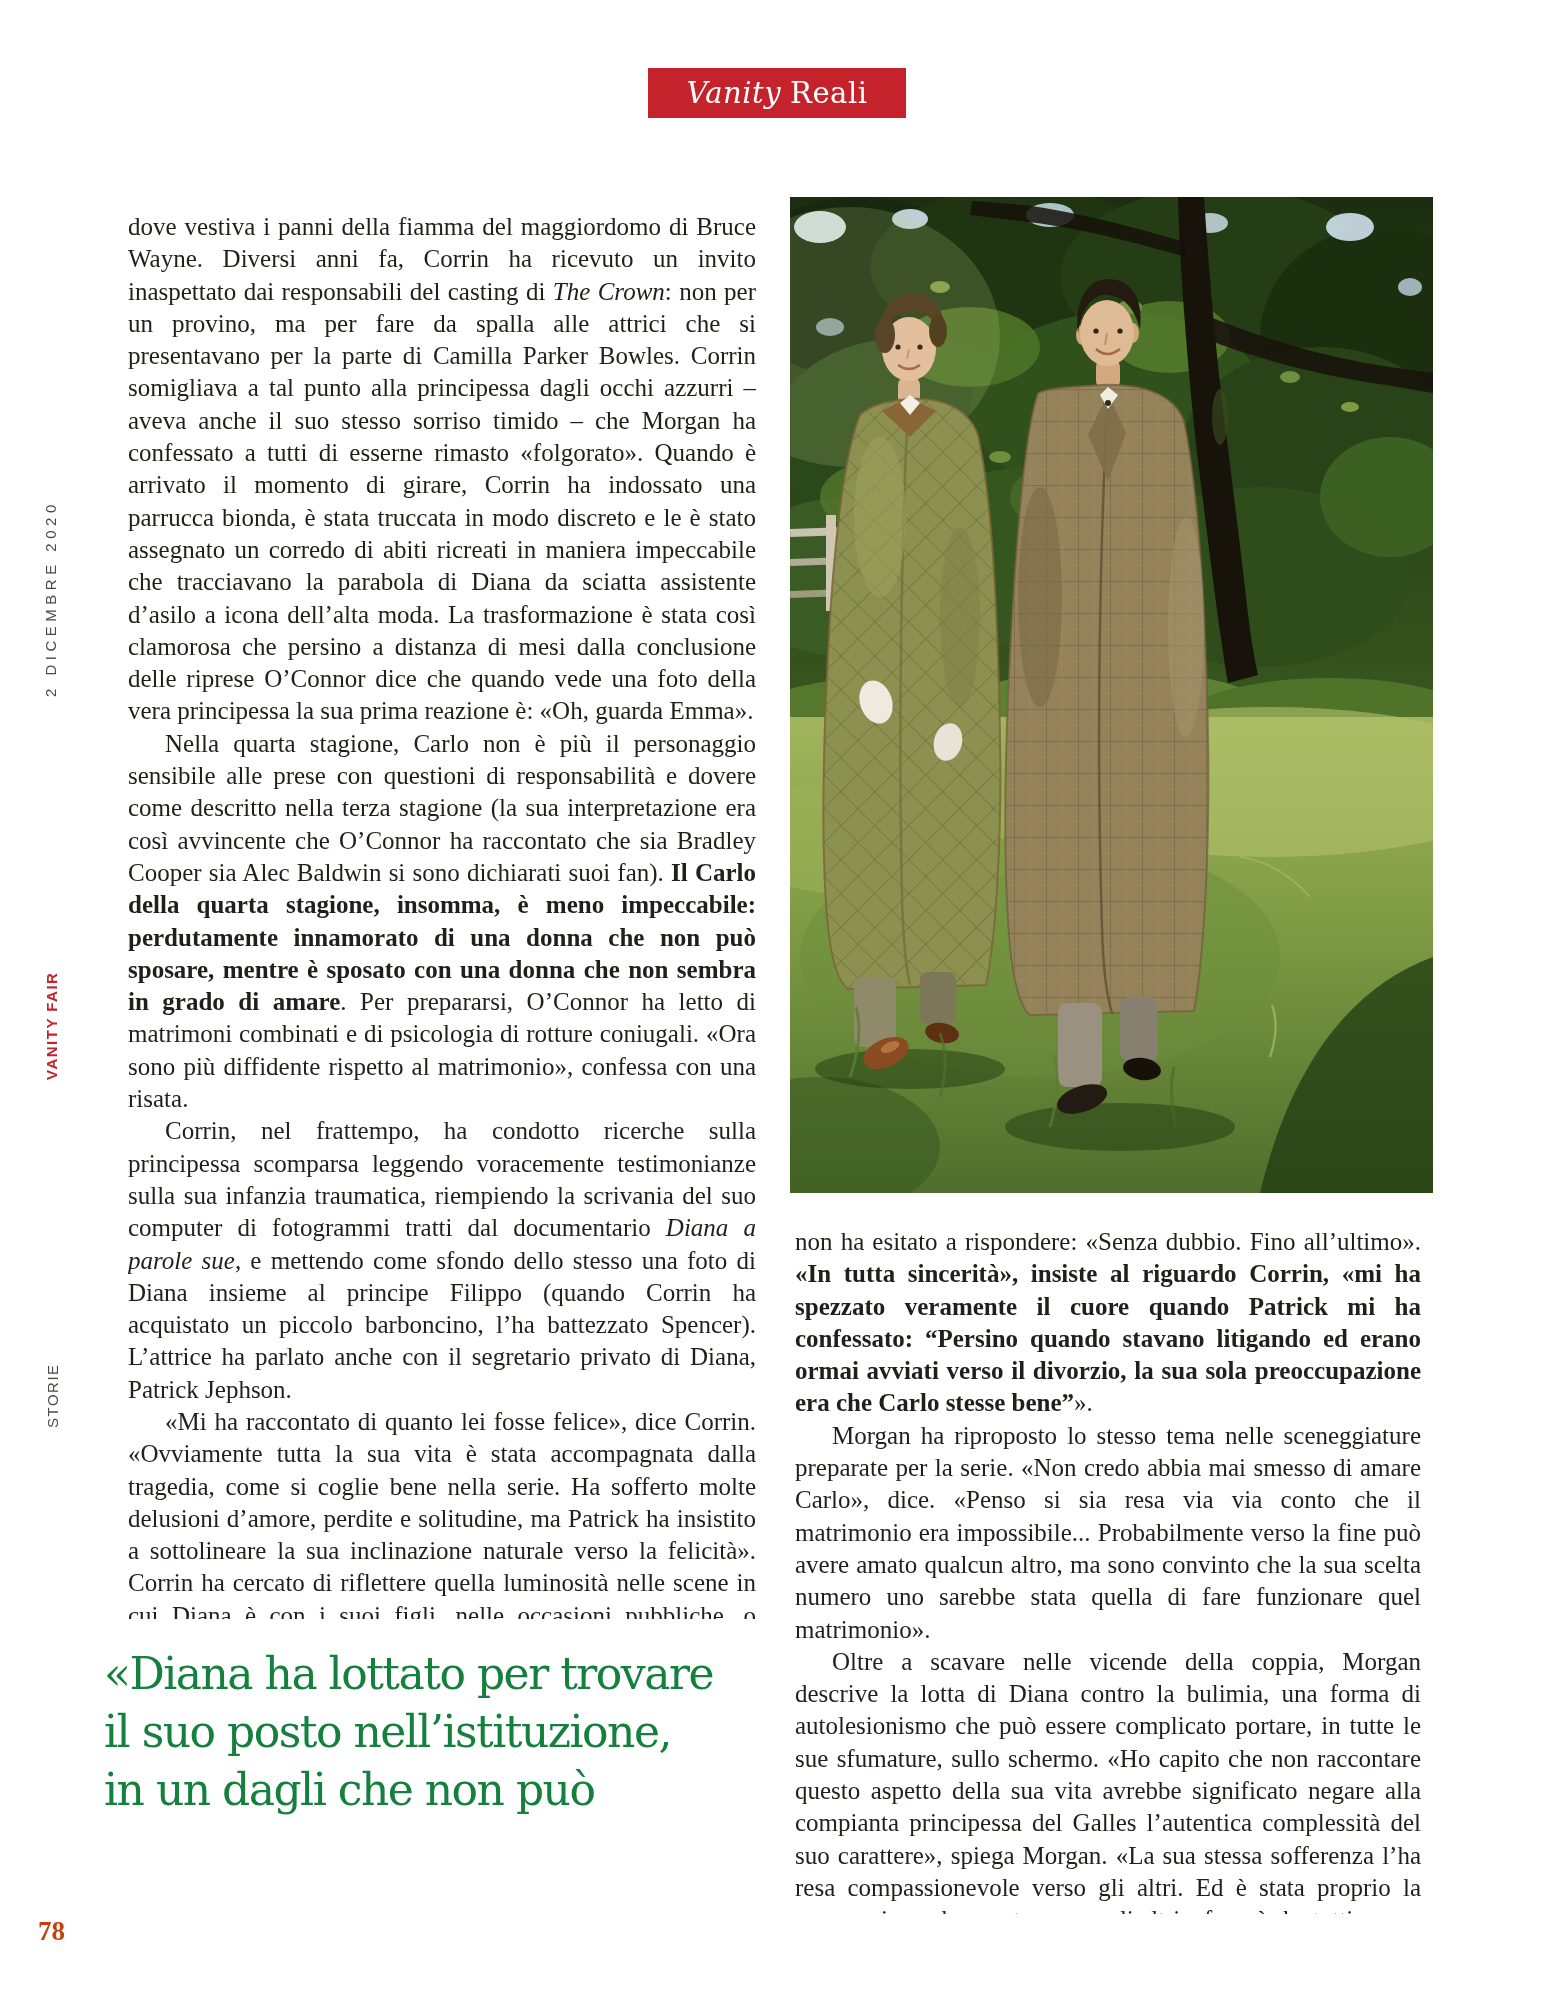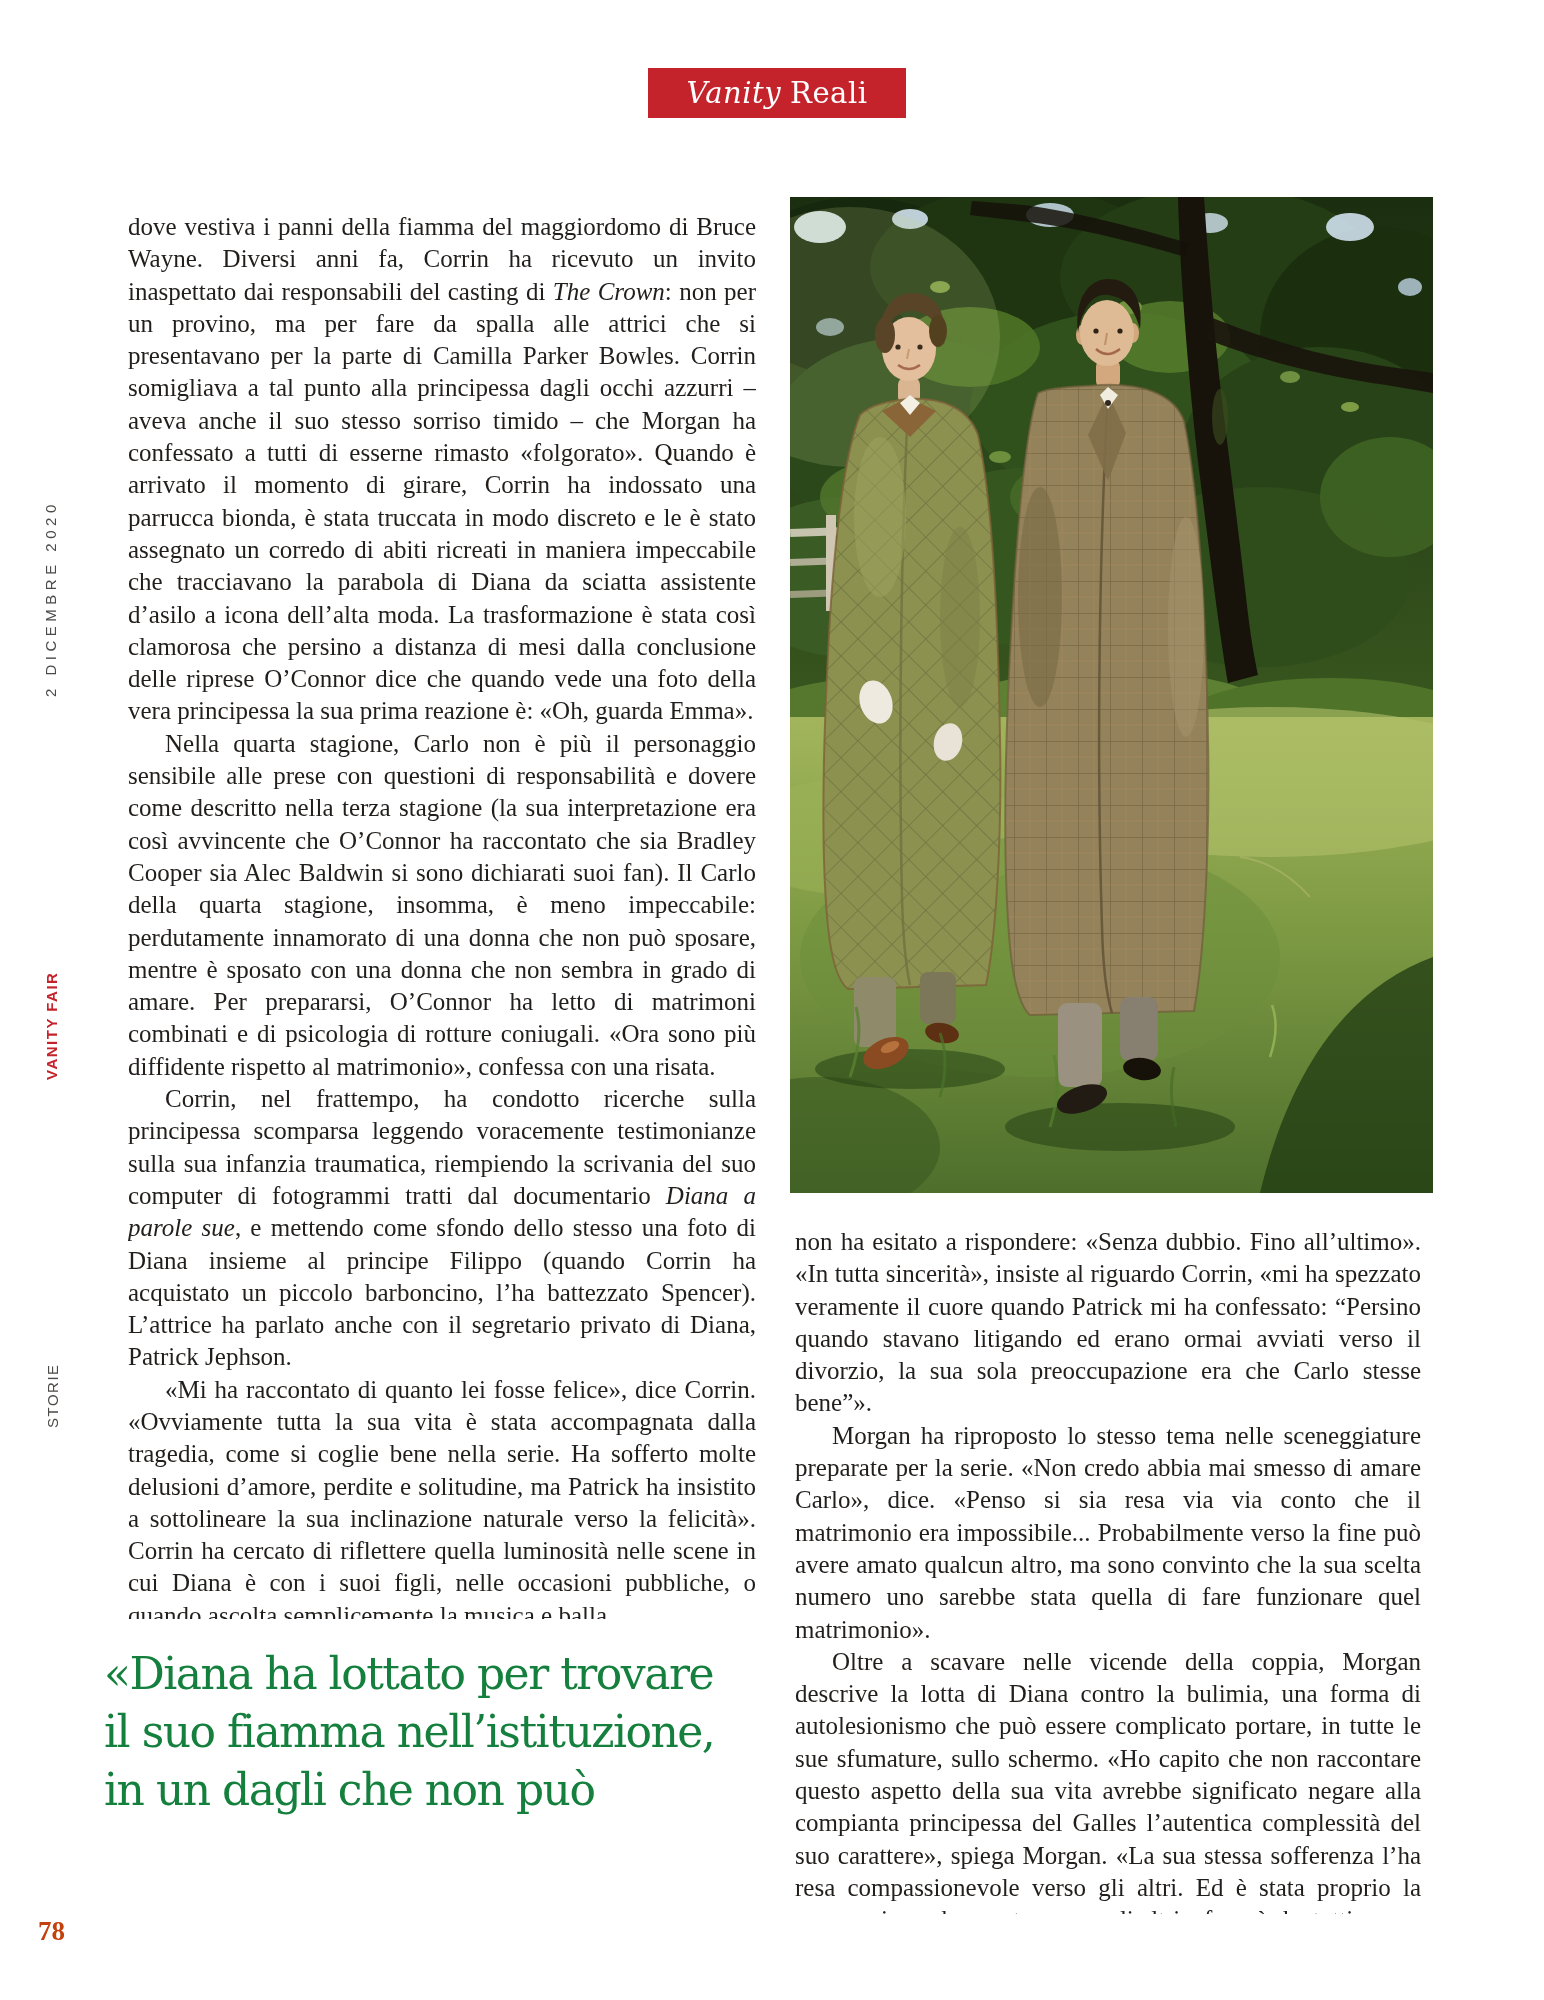--- a/index.html
+++ b/index.html
@@ -17,21 +17,21 @@
   .vlabel.date    { left:42px; top:697px;  letter-spacing:4.5px; color:#4c4a47; }
   .vlabel.brand   { left:43px; top:1080px; letter-spacing:1.5px; color:var(--accent); font-weight:bold; }
   .vlabel.section { left:44px; top:1428px; letter-spacing:1.5px; color:#4c4a47; }
 
   .folio { position:absolute; left:38px; top:1916px; font-weight:bold; font-size:27px; color:#c2410c; }
 
   .col { position:absolute; text-align:justify; font-size:25px; line-height:32.3px; overflow:hidden;
          hyphens:auto;margin-top:16px; -webkit-hyphens:auto; }
   .col p { margin:0; }
   .col p + p { text-indent:37px; }
-  .col .b { font-weight:normal; }
+  .col .b { font-weight:bold; }
   .col .i { font-style:italic; }
   .col-left  { left:128px; top:195px;  width:628px; height:1408px; }
   .col-right { left:795px; top:1210px; width:626px; height:688px;  }
 
   .photo { position:absolute; left:790px; top:197px; width:643px; height:996px; margin:0; }
   .photo svg { display:block; width:100%; height:100%; }
 
   .pullquote { position:absolute; left:104px; top:1645px; width:648px; margin:0;
                font-family:"DejaVu Serif", serif; font-size:44px; line-height:58px;
                letter-spacing:-1.5px; color:#15803d; }
@@ -208,17 +208,17 @@
   </figure>
 
   <section class="col col-right">
       <p><span>non ha esitato a rispondere: «Senza dubbio. Fino all’ultimo». </span><span class="b">«In tutta sincerità», insiste al riguardo Corrin, «mi ha spezzato veramente il cuore quando Patrick mi ha confessato: “Persino quando stavano litigando ed erano ormai avviati verso il divorzio, la sua sola preoccupazione era che Carlo stesse bene”</span><span>».</span></p>
       <p><span>Morgan ha riproposto lo stesso tema nelle sceneggiature preparate per la serie. «Non credo abbia mai smesso di amare Carlo», dice. «Penso si sia resa via via conto che il matrimonio era impossibile... Probabilmente verso la fine può avere amato qualcun altro, ma sono convinto che la sua scelta numero uno sarebbe stata quella di fare funzionare quel matrimonio».</span></p>
       <p><span>Oltre a scavare nelle vicende della coppia, Morgan descrive la lotta di Diana contro la bulimia, una forma di autolesionismo che può essere complicato portare, in tutte le sue sfumature, sullo schermo. «Ho capito che non raccontare questo aspetto della sua vita avrebbe significato negare alla compianta principessa del Galles l’autentica complessità del suo carattere», spiega Morgan. «La sua stessa sofferenza l’ha resa compassionevole verso gli altri. Ed è stata proprio la compassione che mostrava per gli altri a fare sì che tutti</span></p>
     </section>
 
   <blockquote class="pullquote">
       <div>«Diana ha lottato per trovare</div>
-      <div>il suo fiamma nell’istituzione,</div>
+      <div>il suo posto nell’istituzione,</div>
       <div>in un dagli che non può</div>
     </blockquote>
 
 </div>
 
 </body></html>

